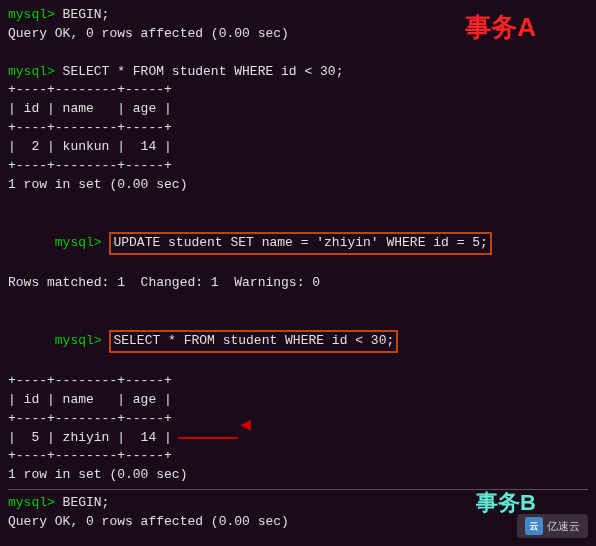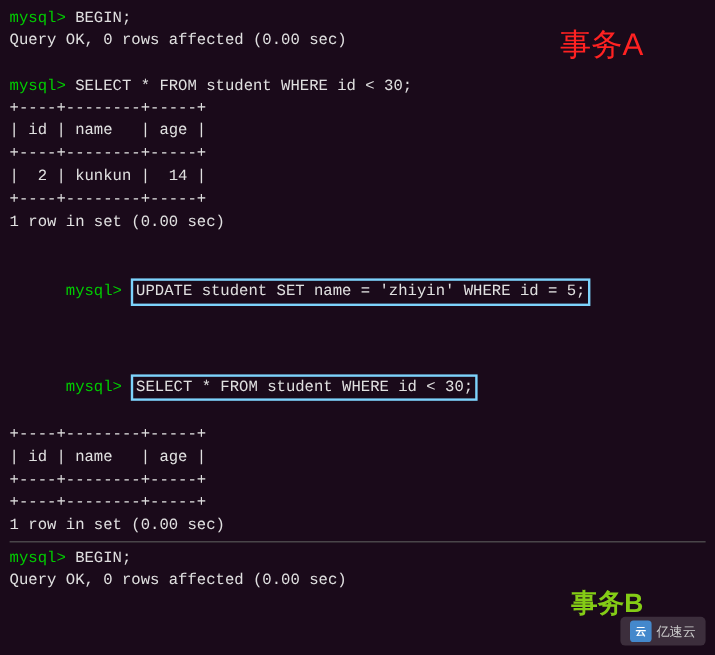--- a/index.html
+++ b/index.html
@@ -23,40 +23,40 @@
     }
 
     .line {
       line-height: 1.45;
       white-space: pre;
     }
     .green { color: #00cc00; }
 
     .label-a {
       position: absolute;
-      top: 20px;
+      top: 10px;
       right: 60px;
       color: #ff2222;
       font-size: 26px;
-      font-weight: normal;
+      font-weight: bold;
       font-family: 'SimHei', 'Microsoft YaHei', sans-serif;
     }
 
     .label-b {
       position: absolute;
       bottom: 28px;
       right: 60px;
-      color: #84cc16;
+      color: #5eead4;
       font-size: 22px;
       font-weight: bold;
       font-family: 'SimHei', 'Microsoft YaHei', sans-serif;
     }
 
     .box-red {
-      border: 2px solid #7dd3fc;
+      border: 2px solid #c2410c;
       display: inline-block;
       padding: 0 2px;
     }
 
     .arrow-row {
       position: relative;
       display: flex;
       align-items: center;
     }
 
@@ -127,29 +127,36 @@
     <div class="line">| id | name   | age |</div>
     <div class="line">+----+--------+-----+</div>
     <div class="line">|  2 | kunkun |  14 |</div>
     <div class="line">+----+--------+-----+</div>
     <div class="line">1 row in set (0.00 sec)</div>
     <div class="line">&nbsp;</div>
 
     <div class="line">
       <span class="green">mysql&gt; </span><span class="box-red">UPDATE student SET name = 'zhiyin' WHERE id = 5;</span>
     </div>
+    <div class="line">Rows matched: 1  Changed: 1  Warnings: 0</div>
     <div class="line">&nbsp;</div>
 
     <div class="line">
       <span class="green">mysql&gt; </span><span class="box-red">SELECT * FROM student WHERE id &lt; 30;</span>
     </div>
     <div class="line">+----+--------+-----+</div>
     <div class="line">| id | name   | age |</div>
     <div class="line">+----+--------+-----+</div>
 
+    <div class="line arrow-row">
+      <span>|  5 | zhiyin |  14 |</span>
+      <span class="red-arrow">
+        <span class="arrow-line"></span>◀
+      </span>
+    </div>
 
     <div class="line">+----+--------+-----+</div>
     <div class="line">1 row in set (0.00 sec)</div>
   </div>
 
   <div class="divider"></div>
 
   <div>
     <div class="line"><span class="green">mysql&gt; </span><span>BEGIN;</span></div>
     <div class="line">Query OK, 0 rows affected (0.00 sec)</div>

